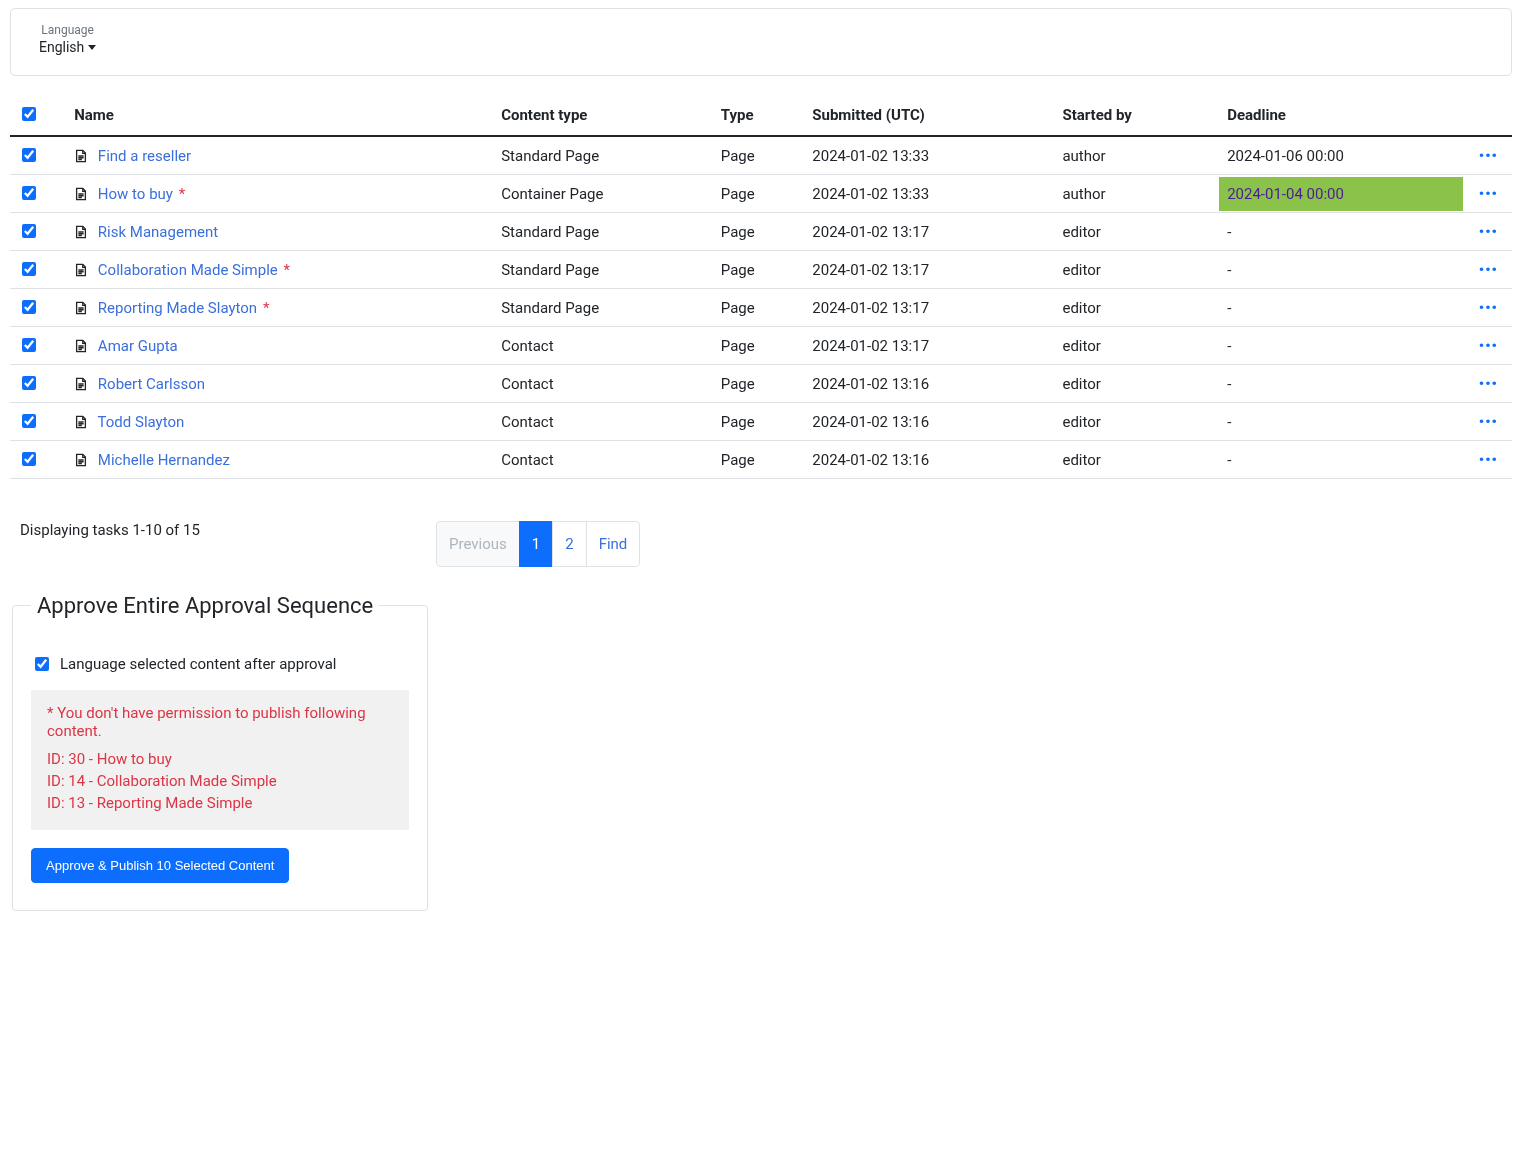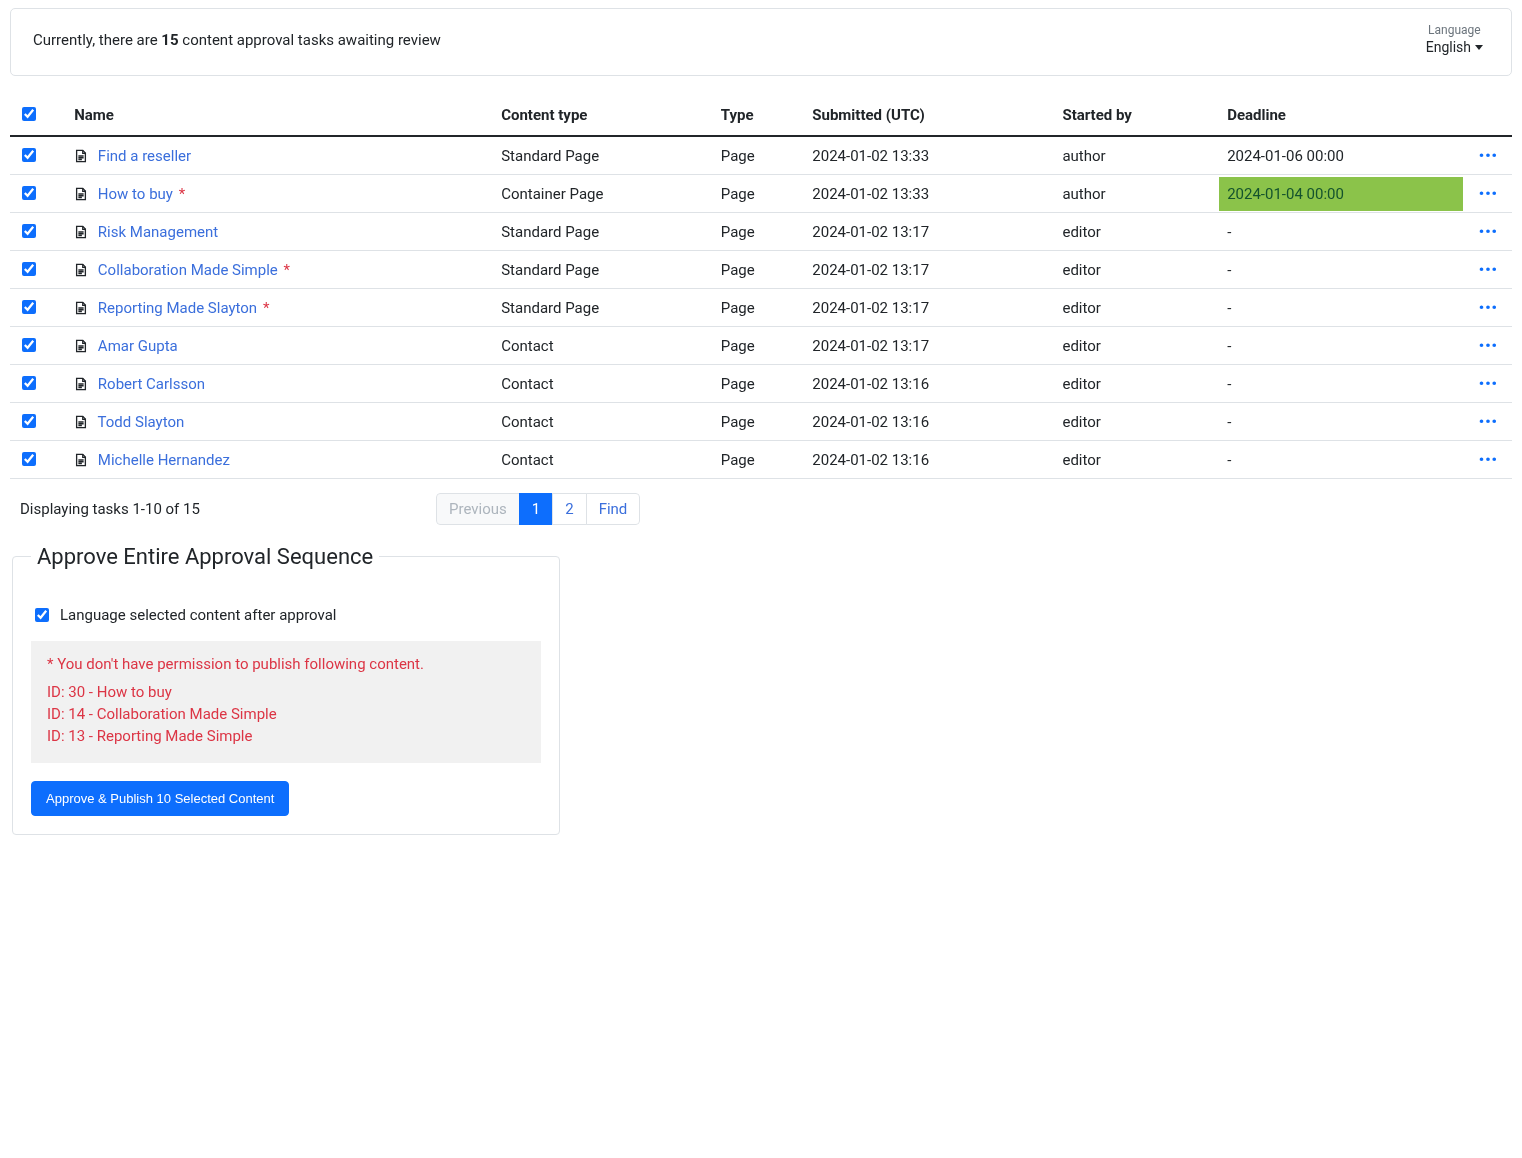--- a/index.html
+++ b/index.html
@@ -68,21 +68,21 @@
   .col-deadline { width: 200px; }
   .col-actions { width: 40px; }
   a.item-link { color: var(--link-blue); text-decoration: none; }
   .page-icon {
     width: 14px; height: 14px; display: inline-block; vertical-align: -2px; margin-right: 6px;
     color: #212529;
   }
   .flag { color: var(--red); margin-left: 2px; }
   .deadline-badge {
     background: var(--badge-green);
-    color: #14532d;
+    color: #4c1d95;
     padding: 8px 8px;
     display: block;
     margin: -8px -8px;
   }
   .more-dots {
     cursor: pointer;
     color: var(--blue);
     font-weight: 700;
     letter-spacing: 1px;
     text-align: right;
@@ -97,37 +97,38 @@
     gap: 16px;
   }
   .status-text { font-size: 15px; flex: 0 0 400px; }
   .pagination {
     display: inline-flex;
     border-radius: 4px;
     overflow: hidden;
   }
   .pagination > * {
     border: 1px solid var(--border);
-    padding: 6px 12px;
+    padding: 13px 12px;
     font-size: 15px;
     color: var(--link-blue);
     background: #fff;
     cursor: pointer;
     margin-left: -1px;
+    margin-top: 28px;
   }
   .pagination > *:first-child { margin-left: 0; border-radius: 4px 0 0 4px; }
   .pagination > *:last-child { border-radius: 0 4px 4px 0; }
   .pagination .disabled { color: #adb5bd; background: #f8f9fa; cursor: default; }
   .pagination .active { background: var(--blue); color: #fff; border-color: var(--blue); }
   fieldset.panel {
     border: 1px solid var(--border);
     border-radius: 4px;
-    padding: 18px 18px 18px;
-    margin-top: 19px;
-    width: 548px;
+    padding: 18px 18px 27px;
+    margin-top: 26px;
+    width: 416px;
   }
   fieldset.panel legend {
     font-size: 22px;
     font-weight: 400;
     padding: 0 6px;
     color: #212529;
   }
   textarea.comment {
     width: 100%;
     height: 78px;
@@ -156,23 +157,20 @@
     padding: 9px 14px;
     font-size: 13px;
     cursor: pointer;
   }
   input[type="checkbox"] { accent-color: var(--blue); width: 14px; height: 14px; cursor: pointer; }
 </style>
 </head>
 <body>
 
 <div class="card">
-  <div class="summary">
-    <span>Currently, there are </span><strong>15</strong><span> content approval tasks awaiting review</span>
-  </div>
   <div class="lang">
     <span class="lang-label">Language</span>
     <span class="lang-toggle">
       <span>English</span>
       <span class="caret-down"></span>
     </span>
   </div>
 </div>
 
 <table class="main">

